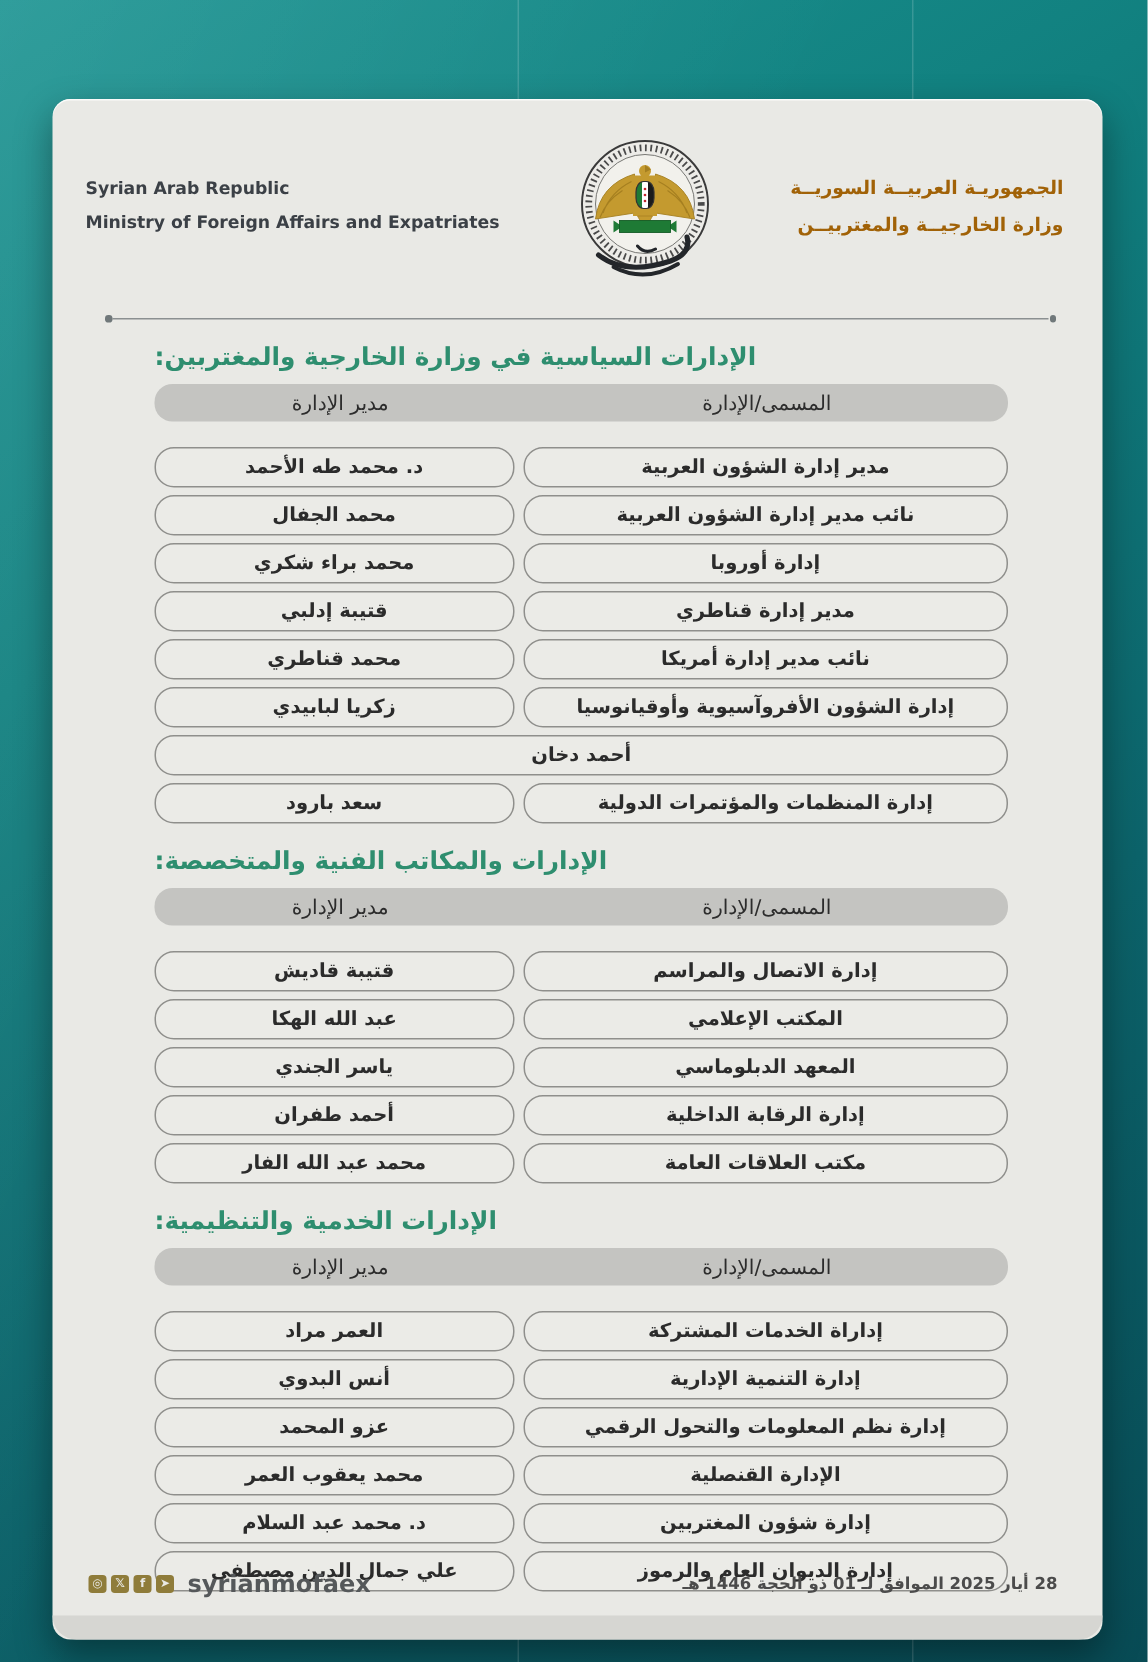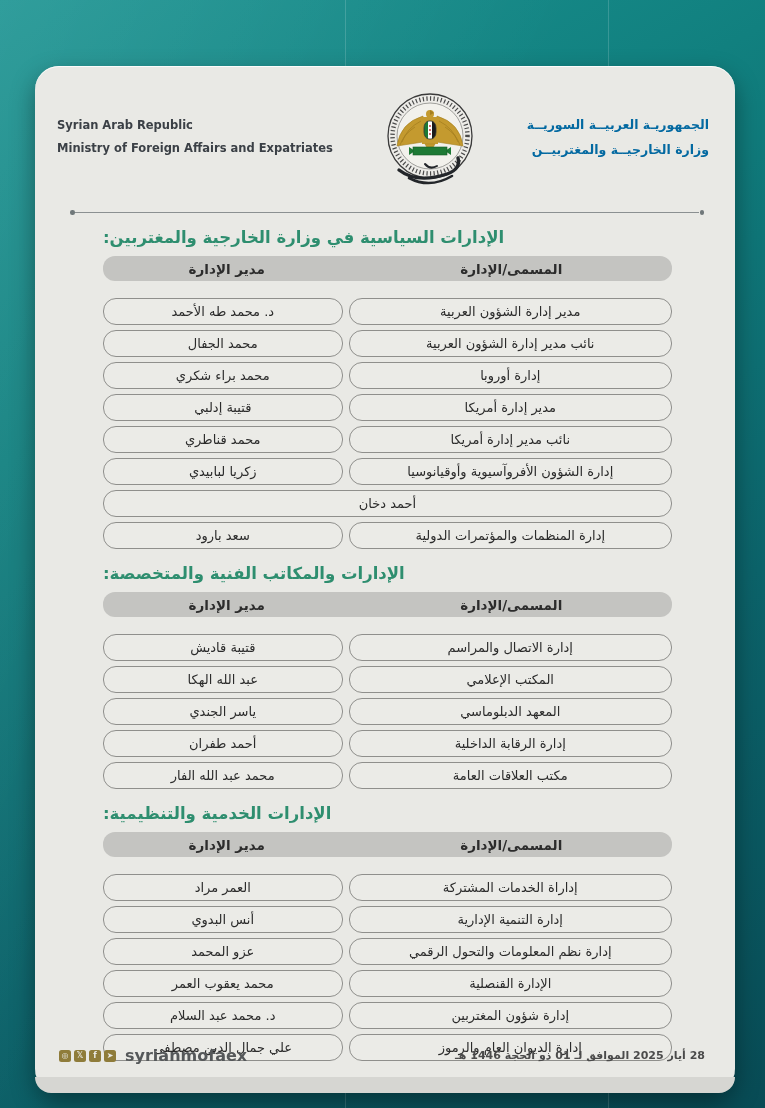--- a/index.html
+++ b/index.html
@@ -7,43 +7,43 @@
     width:765px;height:1108px;position:relative;overflow:hidden;
     font-family:"DejaVu Sans", sans-serif;
     background:linear-gradient(150deg,#1c9492 0%,#11807f 30%,#0c636a 65%,#084b55 100%);
   }
   .bg-beam{position:absolute;inset:0;background:linear-gradient(115deg,rgba(255,255,255,0.09),rgba(255,255,255,0) 45%);pointer-events:none;}
   .bg-seam{position:absolute;top:0;bottom:0;width:1px;background:rgba(255,255,255,0.16);}
   .seam-1{left:345px;} .seam-2{left:608px;}
 
   .paper{
     position:absolute;left:35px;top:66px;width:700px;height:1027px;
-    background:#e9e9e5;border-radius:24px;
+    background:#e9e9e5;border-radius:12px;
     box-shadow:0 10px 24px rgba(0,0,0,0.38), inset 0 1px 0 rgba(255,255,255,0.8);
   }
   .paper-bottom-band{position:absolute;left:0;right:0;bottom:0;height:16px;background:#d6d6d2;border-radius:0 0 24px 24px;}
 
   .paper-header{display:flex;justify-content:space-between;align-items:flex-start;padding:44px 26px 0 22px;}
   .hdr-en{font-size:11.5px;font-weight:bold;color:#3b4046;line-height:2.0;padding-top:4px;}
-  .hdr-ar{font-size:12.5px;font-weight:bold;color:#0369a1;line-height:2.0;text-align:right;direction:rtl;padding-top:2px;}
+  .hdr-ar{font-size:12.5px;font-weight:bold;color:#a16207;line-height:2.0;text-align:right;direction:rtl;padding-top:2px;}
   .emblem-wrap{width:150px;height:108px;margin-top:-20px;flex:0 0 auto;}
 
   .divider{margin:14px 36px 0 40px;border-top:1.3px solid #8b9091;position:relative;height:0;}
   .divider::before,.divider::after{content:"";position:absolute;top:-3px;width:4.5px;height:4.5px;border-radius:50%;background:#70787a;}
   .divider::before{left:-5px;} .divider::after{right:-5px;}
 
   .sections{direction:rtl;padding:0 63px 0 68px;}
   .section-title{margin:15px 0 9px;color:#2e8e6f;font-size:16.5px;font-weight:bold;text-align:left;}
   .hdr-bar{height:25px;background:#c4c4c1;border-radius:12px;display:flex;align-items:center;}
-  .hdr-bar .col-h{font-size:13.5px;font-weight:bold;color:#2c2c2c;text-align:center;}
+  .hdr-bar .col-h{font-size:13.5px;font-weight:normal;color:#2c2c2c;text-align:center;}
   .col-dept{width:56.5%;} .col-dir{width:43.5%;flex:1;}
   .rows{display:flex;flex-direction:column;gap:5px;margin-top:17px;}
   .row{display:flex;gap:6px;}
   .cell{height:25px;line-height:25px;border:1px solid #8f8f8c;border-radius:13px;background:#ebebe7;
-        text-align:center;font-size:13px;font-weight:400;color:#2b2b2b;white-space:nowrap;overflow:hidden;}
+        text-align:center;font-size:13px;font-weight:700;color:#2b2b2b;white-space:nowrap;overflow:hidden;}
 
   .paper-footer{position:absolute;left:24px;right:30px;bottom:28px;display:flex;justify-content:space-between;align-items:center;}
   .social{display:flex;align-items:center;gap:3px;}
   .social .sicon{width:12px;height:12px;background:#8f7c3a;border-radius:2.5px;color:#e9e9e5;
         font-size:8px;line-height:12px;text-align:center;font-weight:bold;}
   .handle{font-size:16px;color:#55585a;margin-left:6px;font-weight:600;}
   .date{direction:rtl;font-size:11px;font-weight:bold;color:#4b4b4b;}
 </style>
 </head>
 <body>
@@ -126,21 +126,21 @@
     <div class="cell col-dept">نائب مدير إدارة الشؤون العربية</div>
     <div class="cell col-dir">محمد الجفال</div>
   </div>
 
   <div class="row">
     <div class="cell col-dept">إدارة أوروبا</div>
     <div class="cell col-dir">محمد براء شكري</div>
   </div>
 
   <div class="row">
-    <div class="cell col-dept">مدير إدارة أمريكا</div>
+    <div class="cell col-dept">مدير إدارة قناطري</div>
     <div class="cell col-dir">قتيبة إدلبي</div>
   </div>
 
   <div class="row">
     <div class="cell col-dept">نائب مدير إدارة أمريكا</div>
     <div class="cell col-dir">محمد قناطري</div>
   </div>
 
   <div class="row">
     <div class="cell col-dept">إدارة الشؤون الأفروآسيوية وأوقيانوسيا</div>

